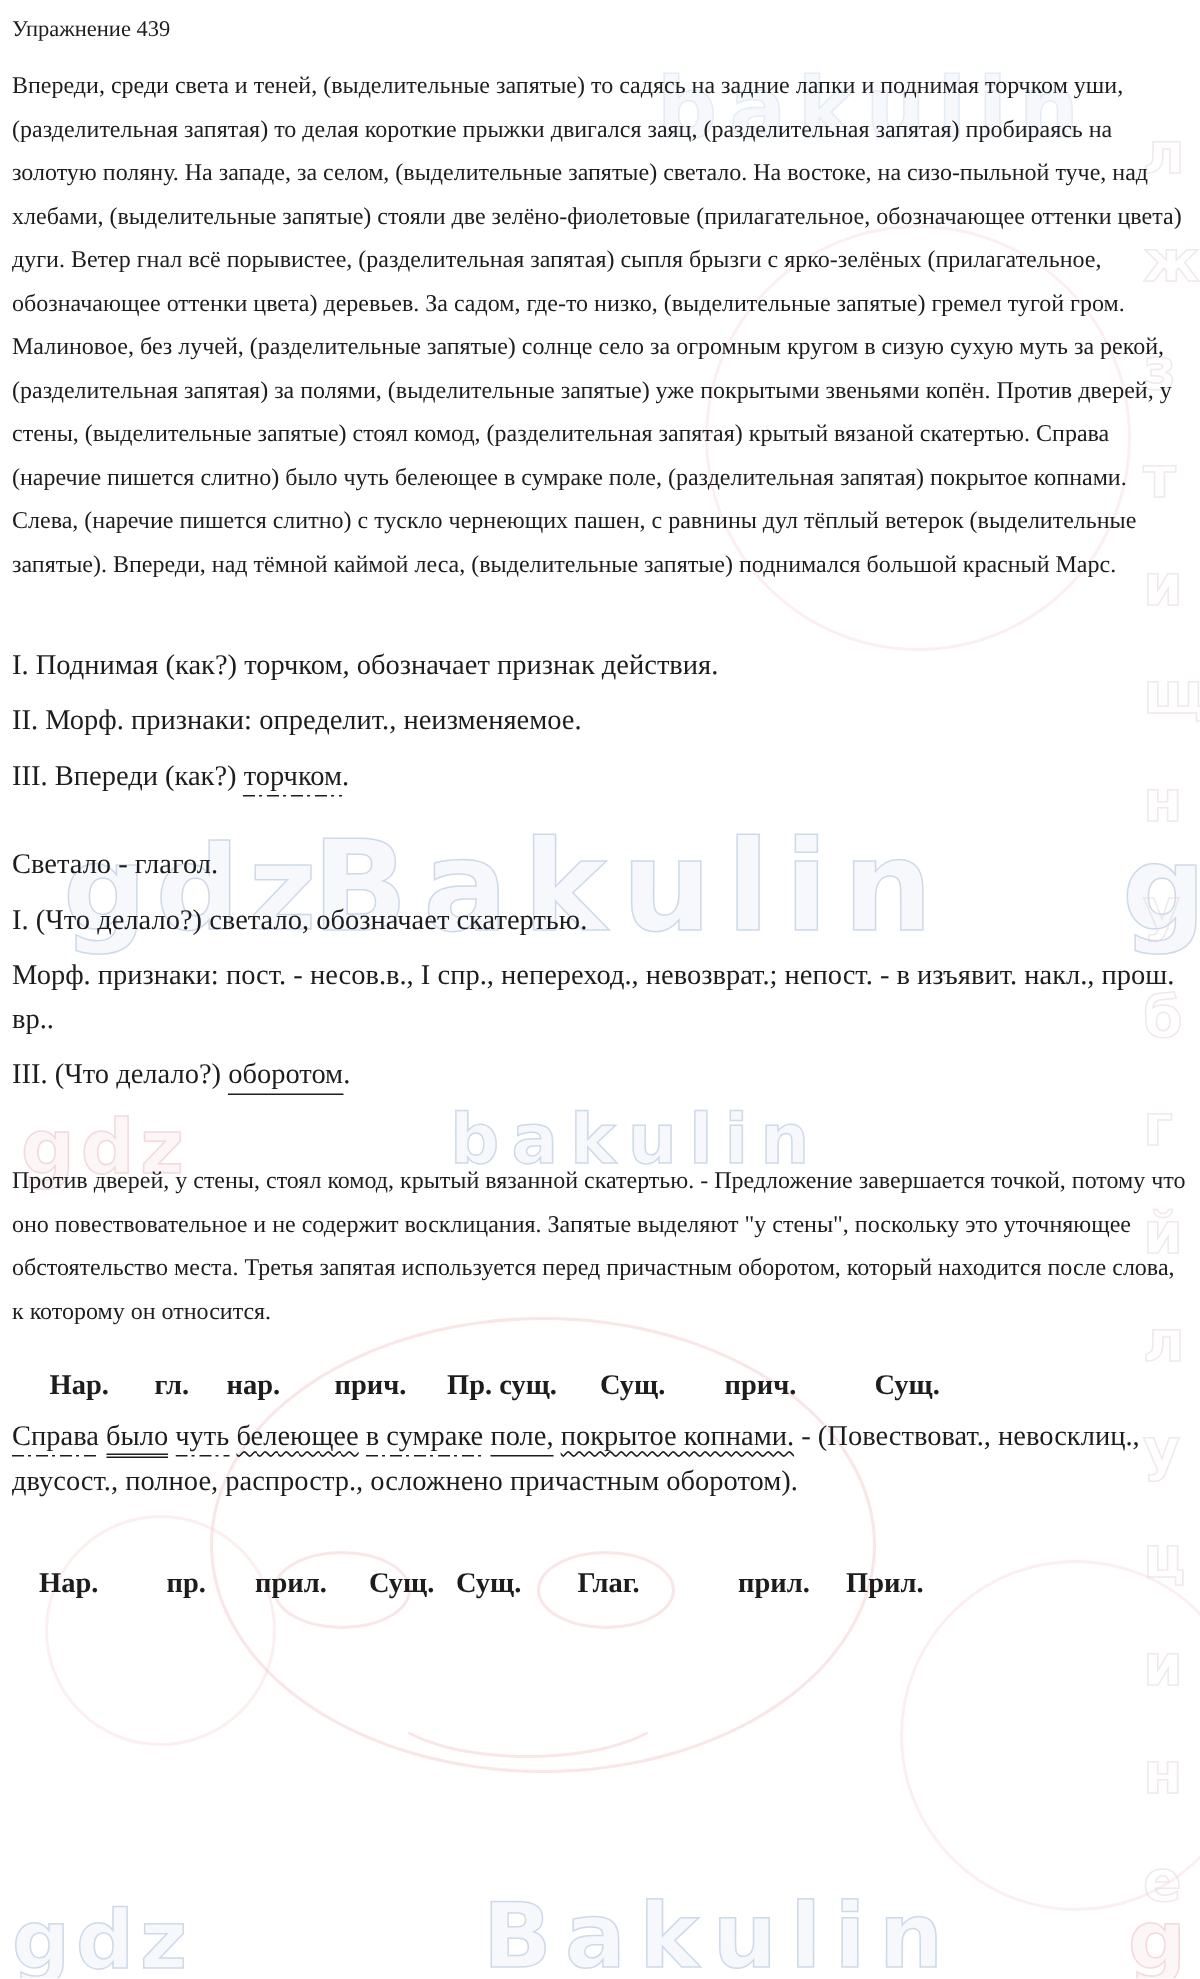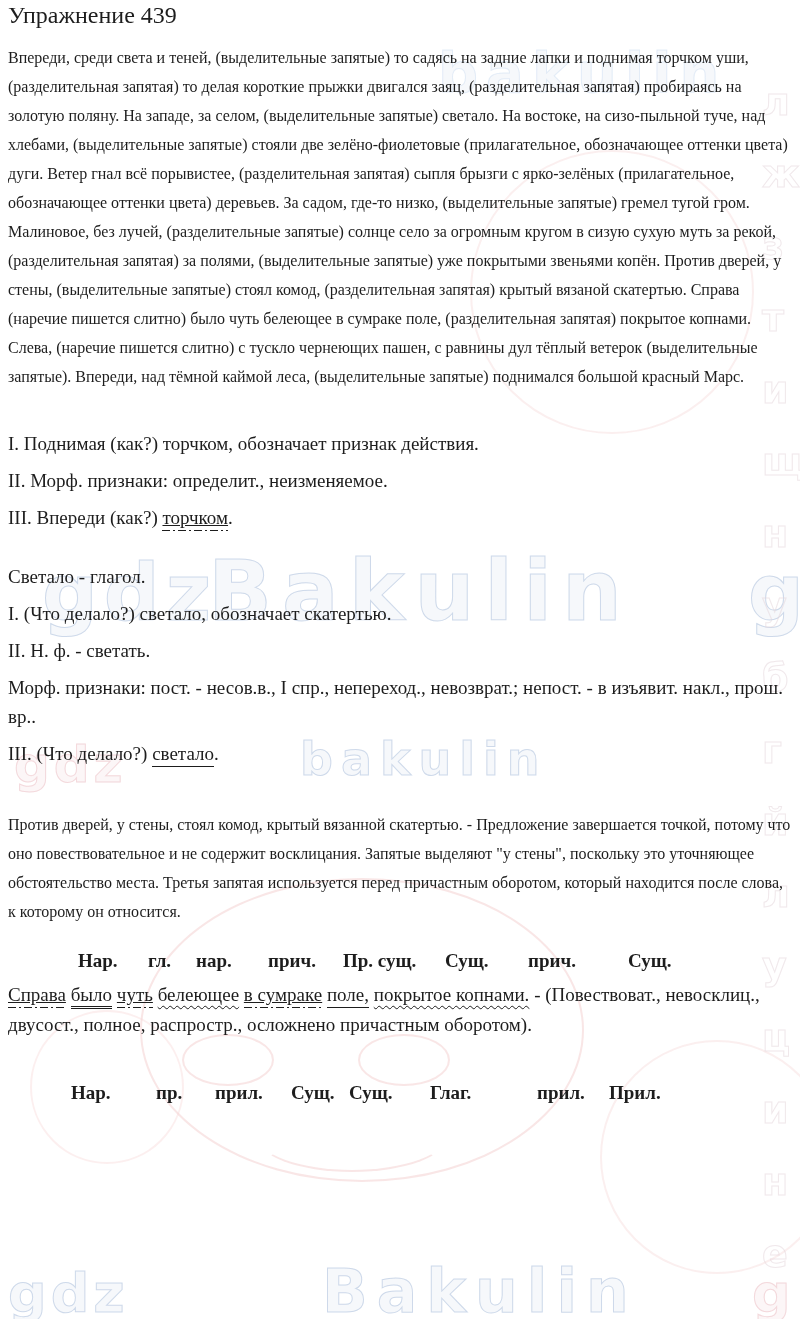--- a/index.html
+++ b/index.html
@@ -1,46 +1,46 @@
 <!DOCTYPE html>
 <html style="--mark-color: #5b87c5;"><head>
 <meta charset="utf-8">
 <style>
   html,body{margin:0;padding:0;background:#fff;}
   .page{
     position:relative;width:800px;height:1319px;overflow:hidden;background:#ffffff;
     font-family:"Liberation Serif","DejaVu Serif",serif;color:#1d1d1d;
   }
   .content{position:relative;z-index:2;padding:0 6px 0 8px;}
-  .title{font-size:24px;padding-top:2px;}
+  .title{font-size:15px;padding-top:12px;}
   .body-text{font-size:16px;line-height:29px;margin:14px 0 0 0;width:786px;text-align:left;}
   .sec{margin-top:30px;}
   .sec p{font-size:19px;line-height:29px;margin:8px 0 0 0;}
   .sec p.h{margin-top:0;}
   
   .u-none{}
   .u-solid{border-bottom:1px solid #1d1d1d;padding-bottom:2px;}
   .u-double{border-bottom:3px double #1d1d1d;padding-bottom:1px;}
   .u-wavy{text-decoration-line:underline;text-decoration-style:wavy;text-decoration-thickness:1px;text-underline-offset:4px;}
   .u-dashdot{
     background-image:repeating-linear-gradient(90deg,#1d1d1d 0 8px,transparent 8px 11px,#1d1d1d 11px 13px,transparent 13px 16px);
-    background-repeat:repeat-x;background-size:16px 1px;background-position:left bottom;padding-bottom:3px;text-decoration:underline;
+    background-repeat:repeat-x;background-size:16px 1px;background-position:left bottom;padding-bottom:3px;
   }
   
   .morph-block{margin-top:50px;padding-top:14px;font-size:20px;}
   .stem{border-bottom:2px solid #2c2c2c;padding-bottom:1px;}
   .mseg{position:relative;display:inline-block;}
   .mark-bar{position:absolute;top:-9px;left:1px;right:2px;height:6px;
     border:2px solid var(--mark-color,#5b87c5);border-bottom:none;}
   .mark-arc{position:absolute;top:-11px;left:0;right:0;height:10px;
     border:2px solid var(--mark-color,#5b87c5);border-bottom:none;
     border-radius:50% 50% 0 0 / 100% 100% 0 0;}
   
   .pos-row{position:relative;height:27px;margin-top:24px;}
-  .pos-row span{position:absolute;top:0;font-weight:bold;font-size:19px;white-space:nowrap;margin-left:45px;}
+  .pos-row span{position:absolute;top:0;font-weight:bold;font-size:19px;white-space:nowrap;}
   #pos-row-1 span:nth-child(1){left:25px;} #pos-row-1 span:nth-child(2){left:95px;}
   #pos-row-1 span:nth-child(3){left:143px;}#pos-row-1 span:nth-child(4){left:215px;}
   #pos-row-1 span:nth-child(5){left:290px;}#pos-row-1 span:nth-child(6){left:392px;}
   #pos-row-1 span:nth-child(7){left:475px;}#pos-row-1 span:nth-child(8){left:575px;}
   #pos-row-2 span:nth-child(1){left:18px;} #pos-row-2 span:nth-child(2){left:103px;}
   #pos-row-2 span:nth-child(3){left:162px;}#pos-row-2 span:nth-child(4){left:238px;}
   #pos-row-2 span:nth-child(5){left:296px;}#pos-row-2 span:nth-child(6){left:377px;}
   #pos-row-2 span:nth-child(7){left:484px;}#pos-row-2 span:nth-child(8){left:556px;}
   .sentence{font-size:19px;line-height:30px;margin:3px 0 0 0;width:788px;}
   .gap40{margin-top:42px;}
@@ -122,23 +122,22 @@
 
     <div class="sec" style="margin-top:38px;">
       <p>I. Поднимая (как?) торчком, обозначает признак действия.</p>
       <p>II. Морф. признаки: определит., неизменяемое.</p>
       <p><span>III. Впереди (как?) </span><span class="u-dashdot">торчком</span><span>.</span></p>
     </div>
 
     <div class="sec">
       <p class="h">Светало - глагол.</p>
       <p>I. (Что делало?) светало, обозначает скатертью.</p>
-      <p>II. Н. ф. - светать.</p>
       <p>Морф. признаки: пост. - несов.в., I спр., непереход., невозврат.; непост. - в изъявит. накл., прош. вр..</p>
-      <p><span>III. (Что делало?) </span><span class="u-solid">светало</span><span>.</span></p>
+      <p><span>III. (Что делало?) </span><span class="u-solid">оборотом</span><span>.</span></p>
     </div>
 
 
     <p class="body-text gap40">Против дверей, у стены, стоял комод, крытый вязанной скатертью. - Предложение завершается точкой, потому что оно повествовательное и не содержит восклицания. Запятые выделяют "у стены", поскольку это уточняющее обстоятельство места. Третья запятая используется перед причастным оборотом, который находится после слова, к которому он относится.</p>
 
     <div id="pos-row-1" class="pos-row">
         <span>Нар.</span>
         <span>гл.</span>
         <span>нар.</span>
         <span>прич.</span>

